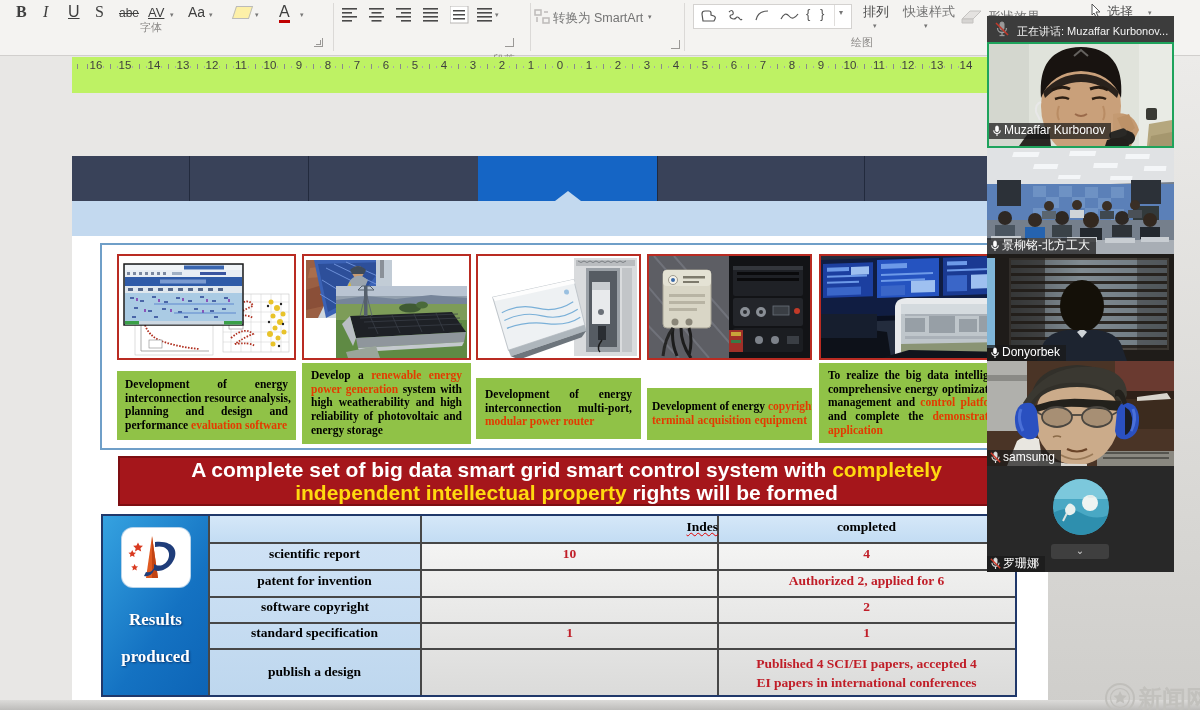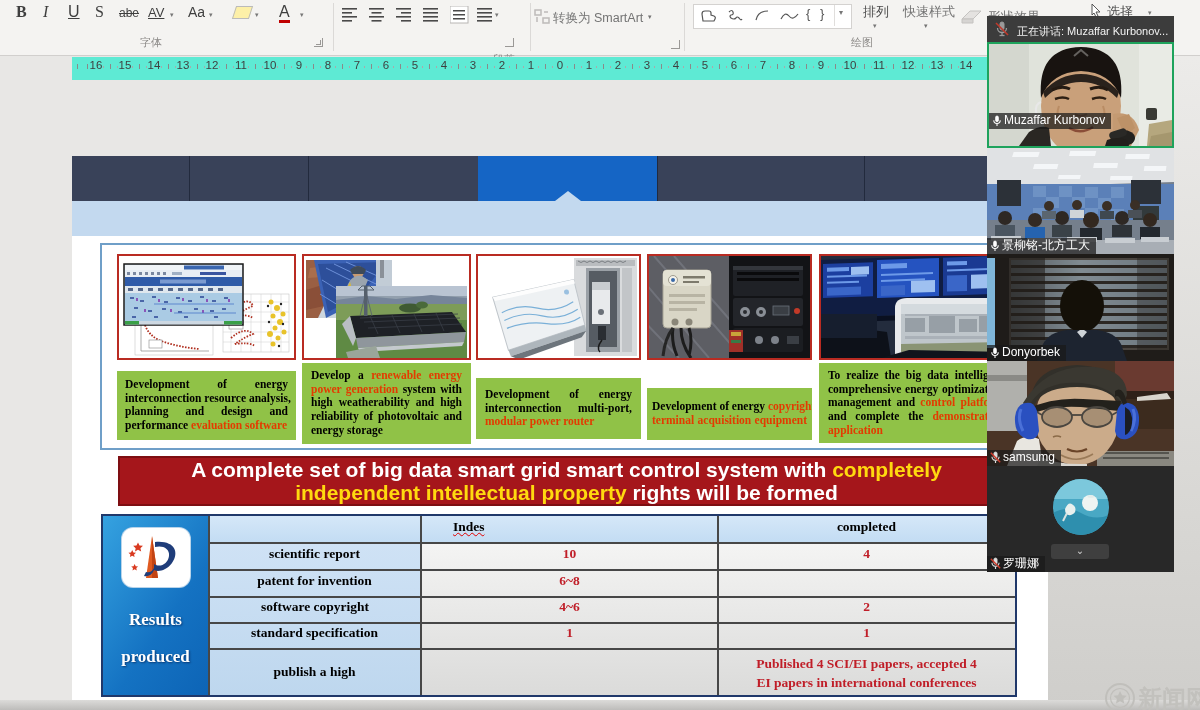--- a/index.html
+++ b/index.html
@@ -25,21 +25,21 @@
  <div class="ab gicon" style="left:95px;top:3px;font-size:16px;font-family:'Liberation Serif',serif;">S</div>
  <div class="ab gicon" style="left:119px;top:6px;font-size:12px;text-decoration:line-through;">abe</div>
  <div class="ab gicon" style="left:148px;top:5px;font-size:13px;"><u>AV</u></div>
  <div class="ab" style="left:170px;top:11px;font-size:7px;color:#777;">▾</div>
  <div class="ab gicon" style="left:188px;top:4px;font-size:14px;">Aa</div>
  <div class="ab" style="left:209px;top:11px;font-size:7px;color:#777;">▾</div>
  <div class="ab" style="left:234px;top:6px;width:15px;height:11px;background:#fdf0a8;border:1px solid #bbb;transform:skewX(-18deg);"></div>
  <div class="ab" style="left:255px;top:11px;font-size:7px;color:#777;">▾</div>
  <div class="ab gicon" style="left:279px;top:3px;font-size:16px;border-bottom:3px solid #c00000;line-height:17px;">A</div>
  <div class="ab" style="left:300px;top:11px;font-size:7px;color:#777;">▾</div>
- <div class="ab glab" style="left:140px;top:35px;">字体</div>
+ <div class="ab glab" style="left:140px;top:20px;">字体</div>
  <div class="ab" style="left:314px;top:38px;width:8px;height:8px;border-right:1px solid #9a9896;border-bottom:1px solid #9a9896;">
       <div style="position:absolute;right:1px;bottom:1px;width:4px;height:4px;border-right:1px solid #9a9896;border-bottom:1px solid #9a9896;"></div>
     </div>
  <div class="ab" style="left:333px;top:3px;width:1px;height:48px;background:#dbd9d7;"></div>
 
  <svg class="ab" style="left:342px;top:8px;" width="17" height="14">
       <g fill="#4a4a4a">
         <rect x="0" y="0" width="15" height="1.6"></rect>
         <rect x="0" y="4" width="10" height="1.6"></rect>
         <rect x="0" y="8" width="15" height="1.6"></rect>
@@ -136,21 +136,21 @@
     </svg>
  <div class="ab gray" style="left:988px;top:8px;font-size:13px;">形状效果</div>
 
  <svg class="ab" style="left:1090px;top:3px;" width="13" height="15">
       <path d="M2 1 L10 9 L6 9 L8 13 L6 14 L4 10 L2 12 Z" fill="#fff" stroke="#555" stroke-width="1"></path>
     </svg>
  <div class="ab gicon" style="left:1107px;top:3px;font-size:13px;color:#4a4a4a;">选择</div>
  <div class="ab" style="left:1148px;top:9px;font-size:7px;color:#777;">▾</div>
 </div>
 
-<div class="ab" id="ruler" style="left:72px;top:57px;width:1128px;height:23px;background:#5eead4;font-size:11.5px;color:#3f3f3f;">
+<div class="ab" id="ruler" style="left:72px;top:57px;width:1128px;height:36px;background:#bef264;font-size:11.5px;color:#3f3f3f;">
     <div class="ab" style="left:16px;top:2px;width:16px;text-align:center;">16</div>
     <div class="ab" style="left:38px;top:7px;width:1px;height:5px;background:#8a8a8a;"></div>
     <div class="ab" style="left:31px;top:9px;width:1px;height:2px;background:#aaa;"></div>
     <div class="ab" style="left:45px;top:9px;width:1px;height:2px;background:#aaa;"></div>
     <div class="ab" style="left:45px;top:2px;width:16px;text-align:center;">15</div>
     <div class="ab" style="left:67px;top:7px;width:1px;height:5px;background:#8a8a8a;"></div>
     <div class="ab" style="left:60px;top:9px;width:1px;height:2px;background:#aaa;"></div>
     <div class="ab" style="left:74px;top:9px;width:1px;height:2px;background:#aaa;"></div>
     <div class="ab" style="left:74px;top:2px;width:16px;text-align:center;">14</div>
     <div class="ab" style="left:96px;top:7px;width:1px;height:5px;background:#8a8a8a;"></div>
@@ -639,35 +639,34 @@
   <div class="ab" style="left:105px;top:53px;width:807px;height:1.5px;background:#474747;"></div>
   <div class="ab" style="left:105px;top:80px;width:807px;height:1.5px;background:#474747;"></div>
   <div class="ab" style="left:105px;top:106px;width:807px;height:1.5px;background:#474747;"></div>
   <div class="ab" style="left:105px;top:132px;width:807px;height:1.5px;background:#474747;"></div>
   <div class="ab" style="left:105px;top:0;width:1.5px;height:179px;background:#474747;"></div>
   <div class="ab" style="left:317px;top:0;width:1.5px;height:179px;background:#474747;"></div>
   <div class="ab" style="left:614px;top:0;width:1.5px;height:179px;background:#474747;"></div>
 
   <div class="ab" style="left:-2px;top:-2px;width:912px;height:179px;border:2px solid #20386a;"></div>
 
-  <div class="ab" style="left:318px;top:3px;width:297px;text-align:left;padding-left:32px;"><span style="text-decoration:underline wavy #e00000 1px;">Indes</span></div>
+  <div class="ab" style="left:318px;top:3px;width:297px;text-align:right;"><span style="text-decoration:underline wavy #e00000 1px;">Indes</span></div>
   <div class="ab" style="left:615px;top:3px;width:297px;text-align:center;">completed</div>
 
   <div class="ab" style="left:105px;top:30px;width:213px;text-align:center;">scientific report</div>
   <div class="ab" style="left:105px;top:57px;width:213px;text-align:center;">patent for invention</div>
   <div class="ab" style="left:105px;top:83px;width:214px;text-align:center;">software copyright</div>
   <div class="ab" style="left:105px;top:109px;width:213px;text-align:center;">standard specification</div>
-  <div class="ab" style="left:105px;top:148px;width:213px;text-align:center;">publish a high</div>
+  <div class="ab" style="left:105px;top:148px;width:213px;text-align:center;">publish a design</div>
 
   <div class="ab" style="left:318px;top:30px;width:297px;text-align:center;color:#c01e28;">10</div>
-  <div class="ab" style="left:318px;top:57px;width:297px;text-align:center;color:#c01e28;">6~8</div>
-  <div class="ab" style="left:318px;top:83px;width:297px;text-align:center;color:#c01e28;">4~6</div>
   <div class="ab" style="left:318px;top:109px;width:297px;text-align:center;color:#c01e28;">1</div>
 
   <div class="ab" style="left:615px;top:30px;width:297px;text-align:center;color:#c01e28;">4</div>
+  <div class="ab" style="left:615px;top:57px;width:297px;text-align:center;color:#c01e28;">Authorized 2, applied for 6</div>
   <div class="ab" style="left:615px;top:83px;width:297px;text-align:center;color:#c01e28;">2</div>
   <div class="ab" style="left:615px;top:109px;width:297px;text-align:center;color:#c01e28;">1</div>
   <div class="ab" style="left:615px;top:138px;width:297px;text-align:center;color:#c01e28;line-height:19px;">Published 4 SCI/EI papers, accepted 4<br>EI papers in international conferences</div>
  </div>
 </div>
 <div class="ab" style="left:1048px;top:56px;width:152px;height:654px;background:linear-gradient(#eceBe9,#d8d7d4 70%,#cfcecb);"></div>
 <div class="ab" id="botstrip" style="left:0;top:700px;width:1200px;height:10px;background:linear-gradient(#dcdbd9,#bdbcba);"></div>
 
 <div class="ab" id="sidebar" style="left:987px;top:16px;width:187px;height:556px;background:#161616;">
 
@@ -705,21 +704,21 @@
     <path d="M114 62 q3 8 0 14" stroke="#b98c64" stroke-width="2" fill="none"></path>
     <path d="M124 70 Q144 66 150 86 L142 102 L124 102 Z" fill="#c49a72"></path>
     <path d="M128 74 L140 70 L146 84 L136 92 Z" fill="#bd9268"></path>
     <ellipse cx="134" cy="94" rx="12" ry="8" fill="#23221f"></ellipse>
     <rect x="120" y="86" width="18" height="8" rx="4" fill="#2a2926" transform="rotate(-18 129 90)"></rect>
     <path d="M30 102 L40 88 Q52 80 60 84 L62 102 Z" fill="#2a2723"></path>
     <path d="M118 96 Q128 92 138 96 L140 102 L116 102 Z" fill="#23201c"></path>
     <path d="M52 58 q-6 2 -5 10 l4 8" stroke="#e8e8e8" stroke-width="2" fill="none"></path>
     <path d="M85 12 l7 -6 7 6" stroke="#f4f4f2" stroke-width="2" fill="none" opacity="0.35"></path>
   </svg>
-  <div class="tile-label" style="bottom:17px;margin-top:32px;">
+  <div class="tile-label" style="bottom:7px;margin-top:32px;">
     <svg width="10" height="12" viewBox="0 0 14 16">
           <g stroke="#fff" fill="#fff">
             <rect x="5" y="1" width="4" height="8" rx="2"></rect>
             <path d="M2.5 7 a4.5 4.5 0 0 0 9 0" fill="none" stroke-width="1.5"></path>
             <line x1="7" y1="12" x2="7" y2="15" stroke-width="1.5"></line>
           </g>
         </svg>
     Muzaffar Kurbonov
   </div>
  </div>

